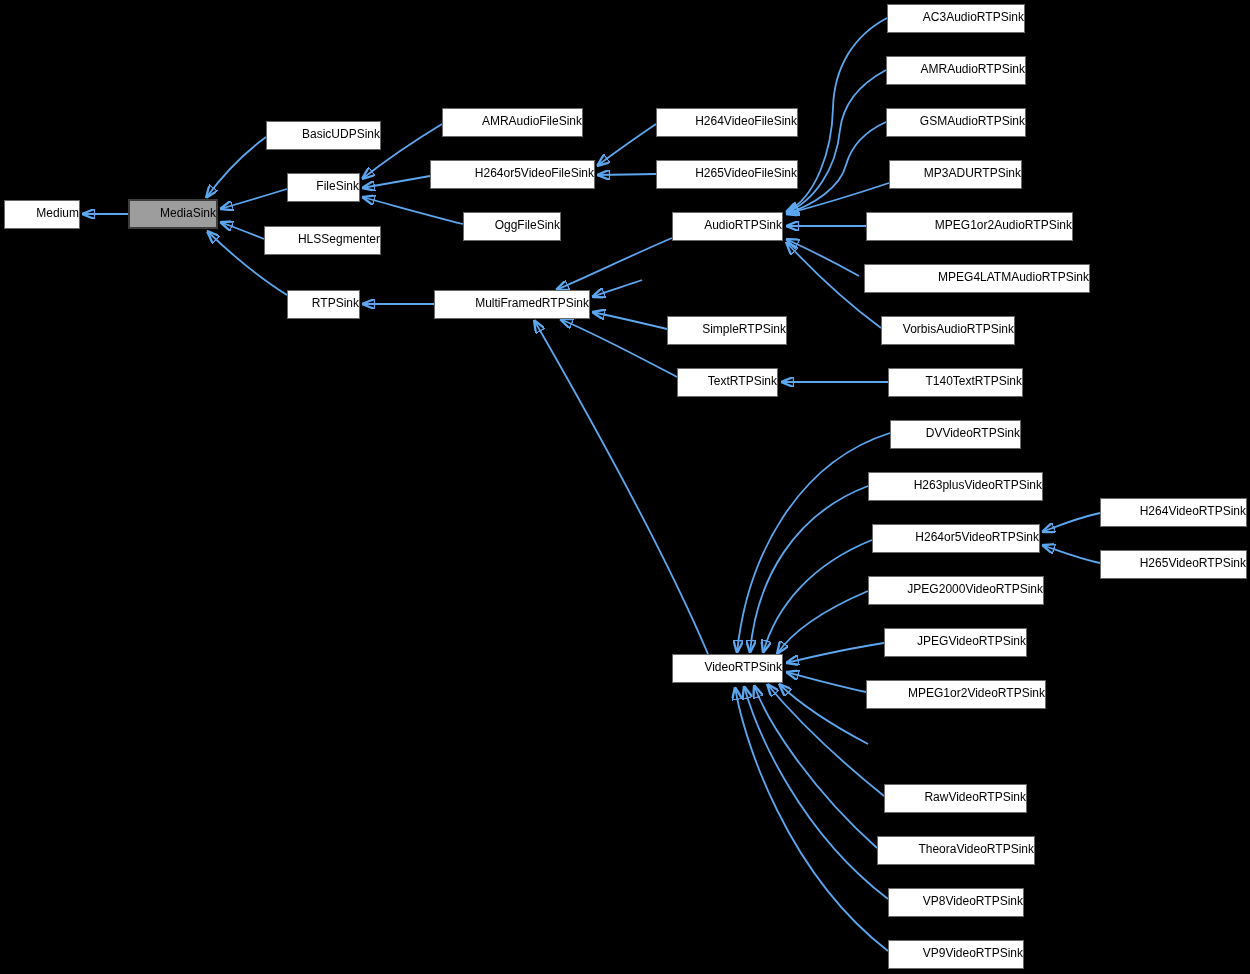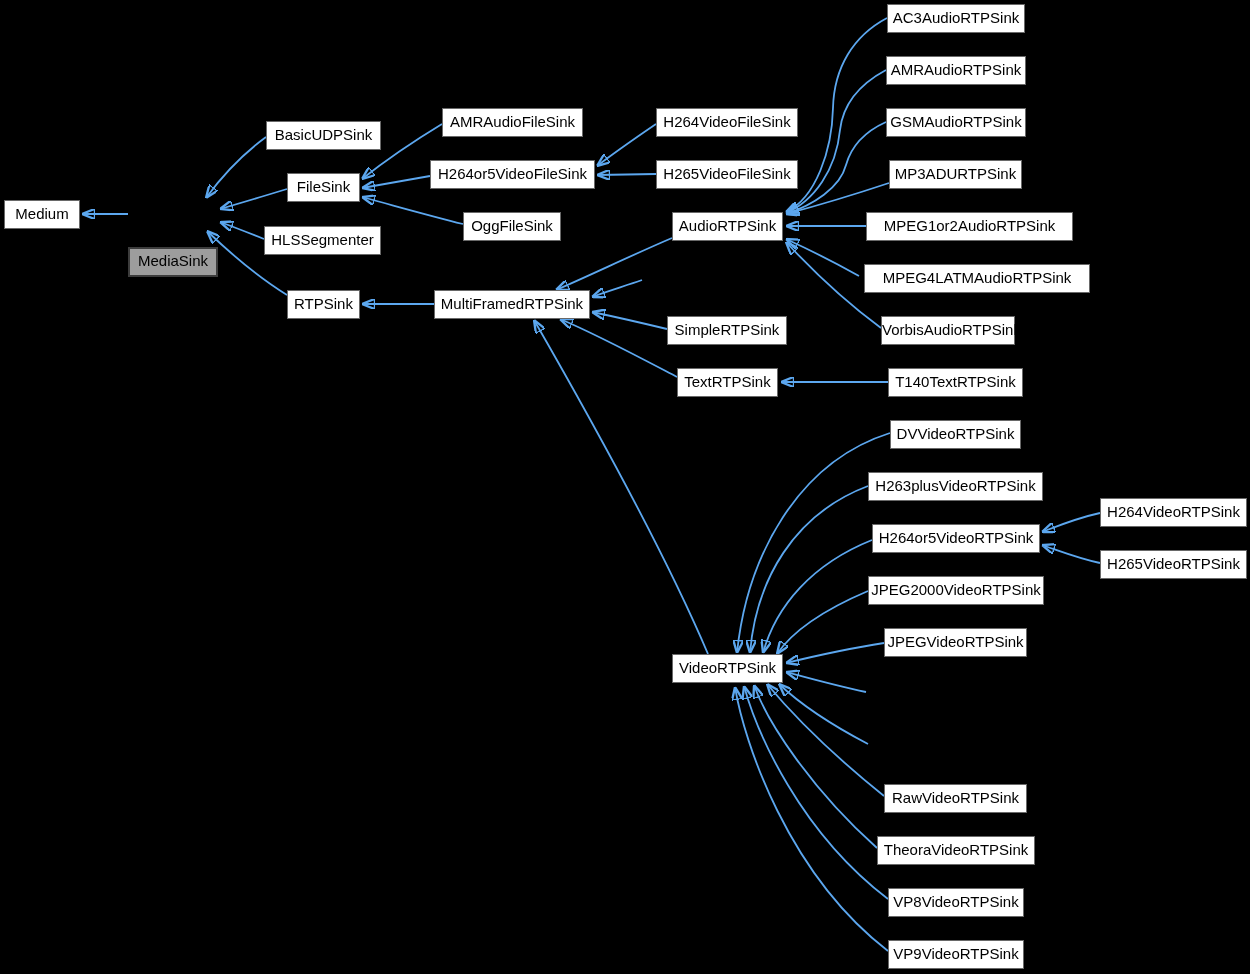--- a/index.html
+++ b/index.html
@@ -5,25 +5,25 @@
   html,body{margin:0;padding:0;background:#000;}
   .canvas{
     position:relative;width:1250px;height:974px;background:#000;
     font-family:"Liberation Sans","DejaVu Sans",sans-serif;overflow:hidden;
   }
   .edges{position:absolute;left:0;top:0;width:1250px;height:974px;}
   .edges path{fill:none;stroke:#5ca7ef;stroke-width:1.8px;}
   .node{
     position:absolute;height:29px;box-sizing:border-box;
     background:#ffffff;border:1.5px solid #696969;color:#000;
-    font-size:15px;line-height:25px;text-align:center;white-space:nowrap;
+    font-size:12px;line-height:25px;text-align:right;white-space:nowrap;
     cursor:pointer;
   }
   .node.current{
-    background:#9d9d9d;border:2px solid #3c3c3c;line-height:24px;cursor:default;margin-top:48px;
+    background:#9d9d9d;border:2px solid #3c3c3c;line-height:24px;cursor:default;
   }
 </style>
 </head>
 <body>
 
 <div class="canvas">
 
   <svg class="edges" viewBox="0 0 1250 974" xmlns="http://www.w3.org/2000/svg">
     <defs>
       <marker id="arrow" viewBox="0 0 10 8" refX="10" refY="4" markerWidth="13" markerHeight="10.5" markerUnits="userSpaceOnUse" orient="auto">
@@ -91,20 +91,21 @@
   <div class="node" style="left:889px;top:160px;width:133px">MP3ADURTPSink</div>
   <div class="node" style="left:866px;top:212px;width:207px">MPEG1or2AudioRTPSink</div>
   <div class="node" style="left:864px;top:264px;width:226px">MPEG4LATMAudioRTPSink</div>
   <div class="node" style="left:881px;top:316px;width:134px">VorbisAudioRTPSink</div>
   <div class="node" style="left:888px;top:368px;width:135px">T140TextRTPSink</div>
   <div class="node" style="left:890px;top:420px;width:131px">DVVideoRTPSink</div>
   <div class="node" style="left:868px;top:472px;width:175px">H263plusVideoRTPSink</div>
   <div class="node" style="left:872px;top:524px;width:168px">H264or5VideoRTPSink</div>
   <div class="node" style="left:868px;top:576px;width:176px">JPEG2000VideoRTPSink</div>
   <div class="node" style="left:884px;top:628px;width:143px">JPEGVideoRTPSink</div>
+  <div class="node" style="left:866px;top:680px;width:180px">MPEG1or2VideoRTPSink</div>
   <div class="node" style="left:884px;top:784px;width:143px">RawVideoRTPSink</div>
   <div class="node" style="left:877px;top:836px;width:158px">TheoraVideoRTPSink</div>
   <div class="node" style="left:888px;top:888px;width:136px">VP8VideoRTPSink</div>
   <div class="node" style="left:888px;top:940px;width:136px">VP9VideoRTPSink</div>
   <div class="node" style="left:1100px;top:498px;width:147px">H264VideoRTPSink</div>
   <div class="node" style="left:1100px;top:550px;width:147px">H265VideoRTPSink</div>
 
 </div>
 
 </body></html>

